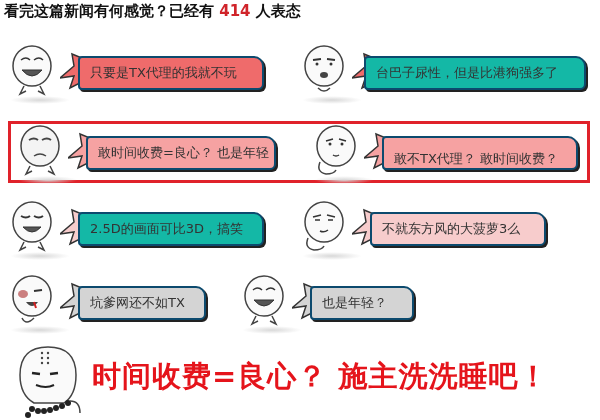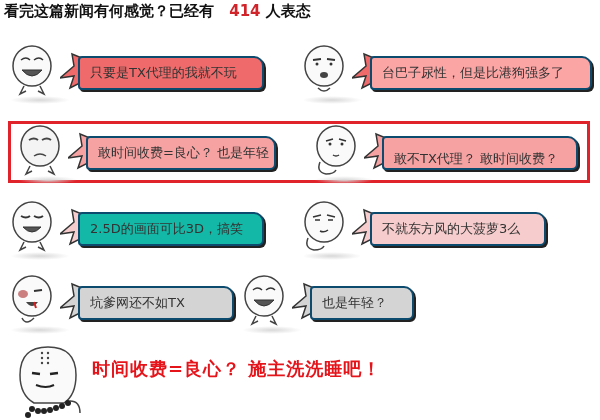--- a/index.html
+++ b/index.html
@@ -7,21 +7,21 @@
     width: 600px; height: 420px; overflow: hidden;
     background: #ffffff;
     font-family: "DejaVu Sans", "Liberation Sans", sans-serif;
     position: relative;
   }
   .header {
     position: absolute; left: 4px; top: 2px;
     font-size: 15px; font-weight: bold; color: #111;
     letter-spacing: 0px; white-space: nowrap;
   }
-  .header .count { color: #d0242a; margin-left: 10px; }
+  .header .count { color: #d0242a; }
 
   .item {
     position: absolute; height: 62px;
   }
   .face {
     position: absolute; left: 0; top: 0;
     width: 48px; height: 62px;
   }
   .bubble {
     position: absolute; top: 14px; height: 34px;
@@ -41,21 +41,21 @@
     background: radial-gradient(ellipse, #d8d8d8 0%, rgba(255,255,255,0) 70%);
   }
   .hl-box {
     position: absolute; left: 8px; top: 121px; width: 582px; height: 62px;
     border: 3px solid #e0222a;
   }
   .footer-face { position: absolute; left: 10px; top: 345px; width: 80px; height: 75px; }
   .footer-text {
     position: absolute; left: 92px; top: 357px;
     font-family: "DejaVu Serif", "Liberation Serif", serif;
-    font-size: 18px; font-weight: bold; color: #e5141b;
+    font-size: 29px; font-weight: bold; color: #e5141b;
     letter-spacing: 1px; white-space: nowrap;
   }
 </style>
 </head>
 <body>
 
 <div class="header">
   <span>看完这篇新闻有何感觉？已经有</span>
   <span class="count">414</span>
   <span>人表态</span>
@@ -85,21 +85,21 @@
     <ellipse cx="24" cy="24" rx="19" ry="20" fill="#fafafa" stroke="#444" stroke-width="1.5"></ellipse>
     <path d="M13 18 l8 -1 M27 17 l8 1" stroke="#333" stroke-width="2"></path>
     <circle cx="17" cy="22" r="1.5" fill="#333"></circle>
       <circle cx="31" cy="22" r="1.5" fill="#333"></circle>
     <ellipse cx="24" cy="33" rx="4" ry="3" fill="#444"></ellipse>
     <path d="M18 46 q6 6 12 0" stroke="#444" fill="none" stroke-width="1.5"></path>
   </svg>
   <svg class="tail" style="left:52px;" viewBox="0 0 22 40">
     <path d="M22 6 L12 2 L14 14 L0 26 L14 24 L10 36 L22 30 Z" fill="#ef6b6b" stroke="#333" stroke-width="1.5"></path>
   </svg>
-  <div class="bubble" style="left:70px; width:222px; background:#fca5a5;text-align:right;">
+  <div class="bubble" style="left:64px; width:222px; background:#14b8a6;text-align:right;">
     <span>台巴子尿性，但是比港狗强多了</span>
   </div>
 </div>
 
 <div class="item" style="left:16px; top:122px;">
   <div class="shadow"></div>
   <svg class="face" viewBox="0 0 48 62">
     <ellipse cx="24" cy="24" rx="19" ry="20" fill="#f4f4f4" stroke="#444" stroke-width="1.5"></ellipse>
     <path d="M13 18 q5 -3 9 0 M26 18 q5 -3 9 0" stroke="#444" stroke-width="2" fill="none"></path>
     <path d="M18 34 q6 -4 12 0" stroke="#444" stroke-width="1.5" fill="none"></path>
@@ -170,21 +170,21 @@
     <ellipse cx="24" cy="24" rx="19" ry="20" fill="#fafafa" stroke="#444" stroke-width="1.5"></ellipse>
     <ellipse cx="15" cy="22" rx="5" ry="4" fill="#b74a4a" opacity="0.7"></ellipse>
     <path d="M26 19 l8 -1" stroke="#333" stroke-width="2"></path>
     <path d="M18 30 q6 8 12 0 z" fill="#444"></path>
     <path d="M26 30 l2 6" stroke="#d02020" stroke-width="2"></path>
     <path d="M14 46 q4 8 12 0" stroke="#444" fill="none" stroke-width="1.5"></path>
   </svg>
   <svg class="tail" style="left:52px;" viewBox="0 0 22 40">
     <path d="M22 6 L12 2 L14 14 L0 26 L14 24 L10 36 L22 30 Z" fill="#d4d4d4" stroke="#333" stroke-width="1.5"></path>
   </svg>
-  <div class="bubble" style="left:70px; width:156px; background:#d4d4d4;">
+  <div class="bubble" style="left:70px; width:128px; background:#d4d4d4;">
     <span>坑爹网还不如TX</span>
   </div>
 </div>
 
 <div class="item" style="left:240px; top:272px;">
   <div class="shadow"></div>
   <svg class="face" viewBox="0 0 48 62">
     <ellipse cx="24" cy="24" rx="19" ry="20" fill="#fafafa" stroke="#444" stroke-width="1.5"></ellipse>
     <path d="M13 18 q5 -4 9 0 M26 18 q5 -4 9 0" stroke="#333" stroke-width="1.5" fill="none"></path>
     <path d="M14 28 q10 12 20 0 z" fill="#555" stroke="#333"></path>

